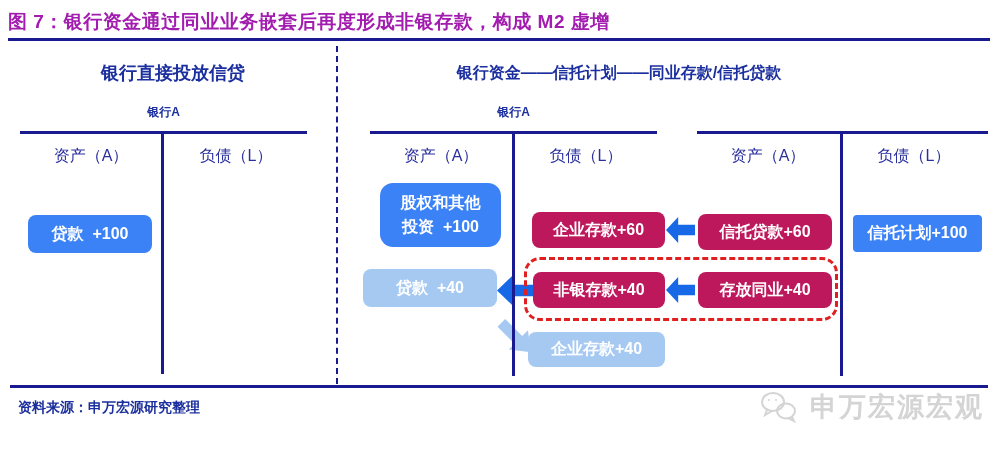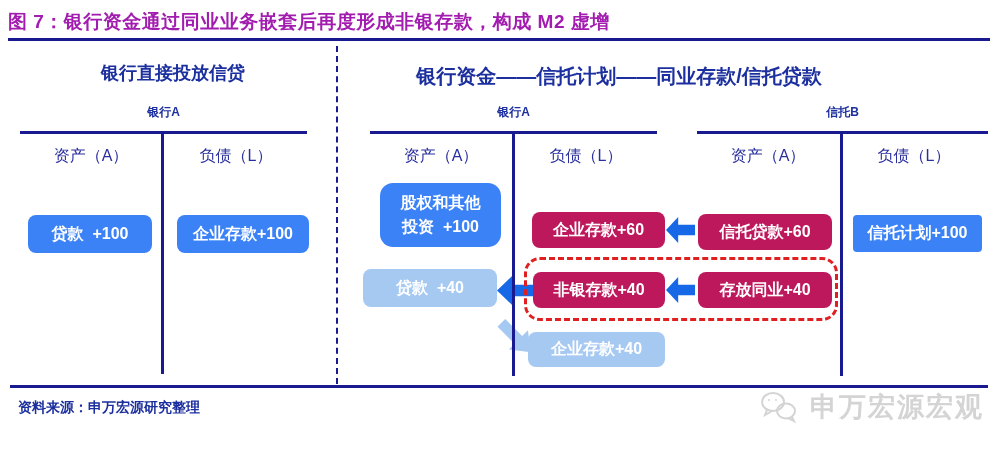--- a/index.html
+++ b/index.html
@@ -8,21 +8,21 @@
 
   
   .fig-title { position:absolute; left:8px; top:9px; font-size:19px; font-weight:bold; color:#a21caf; letter-spacing:0.5px; white-space:nowrap; }
   .title-rule { position:absolute; left:8px; top:38px; width:982px; height:3px; background:#1a1a90; }
 
   
   .divider-dashed { position:absolute; left:336px; top:46px; height:338px; width:0; border-left:2px dashed #1a1a90; }
 
   .panel-heading { position:absolute; font-weight:bold; color:#1c2f9e; text-align:center; white-space:nowrap; }
   .panel-heading.left  { left:33px;  top:61px; width:280px; font-size:18px; }
-  .panel-heading.right { left:369px; top:63px; width:500px; font-size:20px; }
+  .panel-heading.right { left:369px; top:63px; width:500px; font-size:16px; }
 
   
   .acc-name { position:absolute; font-size:12px; font-weight:bold; color:#1c2f9e; text-align:center; z-index:4; }
   .hline { position:absolute; height:3px; background:#1a1a90; z-index:6; }
   .vline { position:absolute; width:3px;  background:#1a1a90; z-index:6; }
   .col-header { position:absolute; font-size:16px; color:#2a2f9e; text-align:center; white-space:nowrap; z-index:4; }
 
   .box { position:absolute; color:#ffffff; font-size:16px; font-weight:bold; text-align:center; border-radius:8px; display:flex; align-items:center; justify-content:center; white-space:pre; z-index:4; }
   .box-navy   { background:#3b82f6; }
   .box-bright { background:#be185d; }
@@ -89,38 +89,36 @@
 
   <div class="panel-heading left">银行直接投放信贷</div>
   <div class="panel-heading right">银行资金——信托计划——同业存款/信托贷款</div>
 
   <div class="acc-name acc1-name">银行A</div>
   <div class="hline acc1-top"></div>
   <div class="vline acc1-v"></div>
   <div class="col-header acc1-ah">资产（A）</div>
   <div class="col-header acc1-lh">负债（L）</div>
   <div class="box box-navy b-loan100">贷款  +100</div>
-  <div class="box box-navy b-dep100">企业存款+100</div>
 
   <div class="acc-name acc2-name">银行A</div>
   <div class="hline acc2-top"></div>
   <div class="vline acc2-v"></div>
   <div class="col-header acc2-ah">资产（A）</div>
   <div class="col-header acc2-lh">负债（L）</div>
 
   <div class="box box-navy b-equity">
     <span>股权和其他</span>
     <span>投资  +100</span>
   </div>
   <div class="box box-light b-loan40">贷款  +40</div>
   <div class="box box-bright b-dep60">企业存款+60</div>
   <div class="box box-bright b-nb40">非银存款+40</div>
   <div class="box box-light b-dep40">企业存款+40</div>
 
-  <div class="acc-name acc3-name">信托B</div>
   <div class="hline acc3-top"></div>
   <div class="vline acc3-v"></div>
   <div class="col-header acc3-ah">资产（A）</div>
   <div class="col-header acc3-lh">负债（L）</div>
 
   <div class="box box-bright b-tl60">信托贷款+60</div>
   <div class="box box-bright b-ib40">存放同业+40</div>
   <div class="box box-navy b-tp100">信托计划+100</div>
 
   <div class="arrow arrow-left a-nb-loan"></div>

